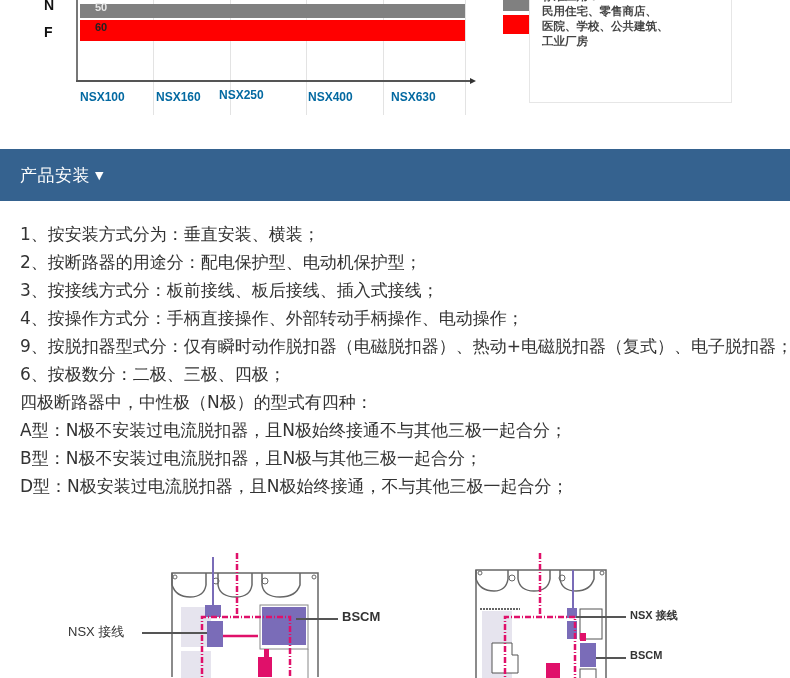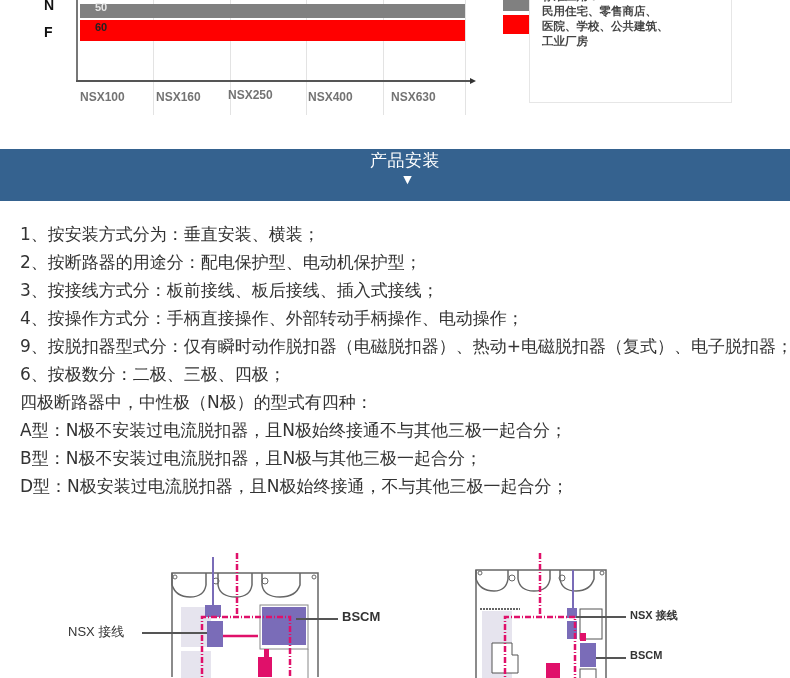--- a/index.html
+++ b/index.html
@@ -8,29 +8,29 @@
 
     
     .chart { position: absolute; left: 0; top: 0; width: 790px; height: 120px; }
     .row-label { position: absolute; left: 44px; font-family: "Liberation Sans", sans-serif; font-weight: bold; font-size: 14px; color: #111; }
     .y-axis { position: absolute; left: 76px; top: 0; width: 2px; height: 82px; background: #777; }
     .x-axis { position: absolute; left: 76px; top: 80px; width: 396px; height: 2px; background: #555; }
     .x-arrow { position: absolute; left: 470px; top: 78px; width: 0; height: 0; border-top: 3px solid transparent; border-bottom: 3px solid transparent; border-left: 6px solid #333; }
     .gridline { position: absolute; top: 0; width: 1px; height: 115px; background: #e3e3e3; }
     .bar { position: absolute; left: 80px; width: 385px; }
     .bar-value { position: absolute; left: 15px; font-family: "Liberation Sans", sans-serif; font-weight: bold; font-size: 11px; }
-    .tick-label { position: absolute; top: 90px; font-family: "Liberation Sans", sans-serif; font-weight: bold; font-size: 12px; color: #737373; }
+    .tick-label { position: absolute; top: 90px; font-family: "Liberation Sans", sans-serif; font-weight: bold; font-size: 12px; color: #0369a1; }
 
     .legend-swatch { position: absolute; left: 503px; width: 26px; }
     .legend-box { position: absolute; left: 529px; top: -2px; width: 203px; height: 105px; border: 1px solid #e6e6e6; border-top: none; padding: 0 0 0 12px; }
     .legend-line { font-family: Liberation Serif, serif; font-weight: bold; font-size: 11.5px; line-height: 15px; color: #444; white-space: nowrap; }
     .legend-line.cut { margin-top: -9px; }
 
     
-    .section-header { position: absolute; left: 0; top: 149px; width: 790px; height: 52px; background: #35628f; display: flex; align-items: center; padding-left: 20px; flex-direction: column; }
+    .section-header { position: absolute; left: 0; top: 149px; width: 790px; height: 52px; background: #35628f; display: flex; align-items: center; padding-left: 20px; }
     .section-title { color: #ffffff; font-size: 17px; letter-spacing: 0.5px; }
     .section-caret { color: #ffffff; font-size: 11px; margin-left: 5px; margin-top: 1px; }
 
     
     .content { position: absolute; left: 20px; top: 222px; width: 760px; }
     .content-line { height: 28px; line-height: 24px; font-size: 17px; color: #333; white-space: nowrap; }
 
     
     .diagram { position: absolute; top: 545px; }
     .diag-label { position: absolute; font-family: "Liberation Sans", sans-serif; font-size: 13px; color: #333; white-space: nowrap; }
@@ -56,21 +56,21 @@
   <div class="bar" style="top:20px; height:21px; background:#ff0000;">
     <span class="bar-value" style="top:1px; color:#222;">60</span>
   </div>
 
   <div class="y-axis"></div>
   <div class="x-axis"></div>
   <div class="x-arrow"></div>
 
   <span class="tick-label" style="left:80px">NSX100</span>
   <span class="tick-label" style="left:156px">NSX160</span>
-  <span class="tick-label" style="left:228px; top:88px">NSX250</span>
+  <span class="tick-label" style="left:219px; top:88px">NSX250</span>
   <span class="tick-label" style="left:308px">NSX400</span>
   <span class="tick-label" style="left:391px">NSX630</span>
 
   <div class="legend-swatch" style="top:0; height:11px; background:#808080;"></div>
   <div class="legend-swatch" style="top:15px; height:19px; background:#ff0000;"></div>
   <div class="legend-box">
     <div class="legend-line cut">标准应用：</div>
     <div class="legend-line">民用住宅、零售商店、</div>
     <div class="legend-line">医院、学校、公共建筑、</div>
     <div class="legend-line">工业厂房</div>

